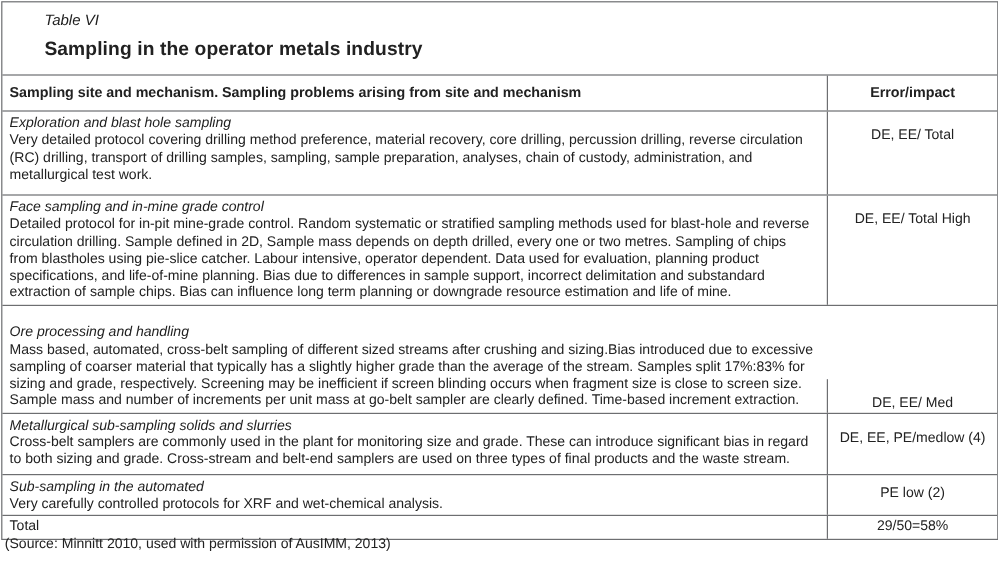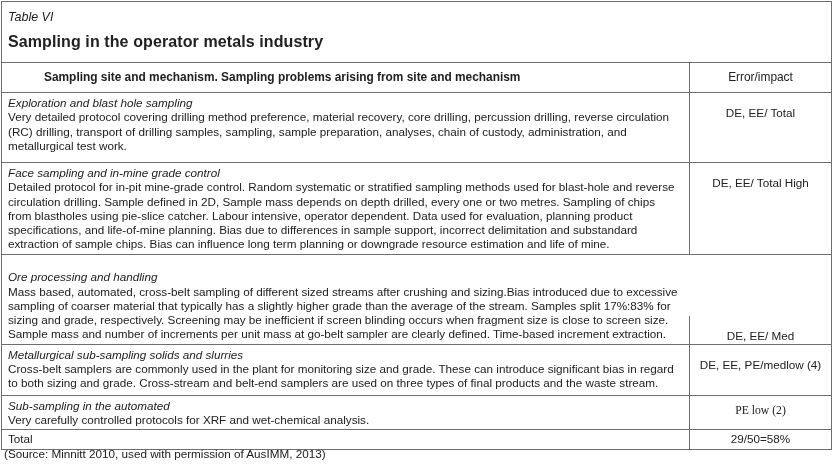--- a/index.html
+++ b/index.html
@@ -21,20 +21,21 @@
     left: 1px;
     top: 1px;
     width: 829px;
     border: 1px solid #6d6e71;
     background: #ffffff;
   }
   .titleblock {
     box-sizing: border-box;
     height: 60px;
     padding: 6px 8px 0 6px;
+    margin-left: 29px;
   }
   .table-label {
     font-style: italic;
     font-size: 12.5px;
     margin-top: 2px;
   }
   .table-title {
     font-weight: bold;
     font-size: 16px;
     margin-top: 9px;
@@ -60,36 +61,35 @@
     font-size: 11.7px;
     line-height: 14.3px;
     padding-top: 13px;
   }
   .header-row { min-height: 29px; }
   .header-row .cell-left {
     display: flex;
     align-items: center;
     font-weight: bold;
     font-size: 11.9px;
-    margin-left: 36px;
   }
   .header-row .cell-right {
     display: flex;
     align-items: center;
     justify-content: center;
-    font-weight: normal;
+    font-weight: bold;
     font-size: 11.9px;
     padding-top: 0;
   }
   .row-1 { min-height: 69px; }
   .row-2 { min-height: 84px; }
   .row-3 { min-height: 89px; align-items: flex-end; }
   .row-4 { min-height: 50px; }
   .row-5 { min-height: 33px; }
-  .row-5 .cell-right { padding-top: 8px; font-family: Liberation Serif, serif; }
+  .row-5 .cell-right { padding-top: 8px; }
   .total-row { min-height: 17px; }
   .total-row .cell-left { font-size: 11.7px; padding-top: 2px; }
   .total-row .cell-right { padding-top: 2px; }
   .row-heading {
     font-style: italic;
     margin-top: 1px;
   }
   .row-text {
     margin-top: 0;
   }

